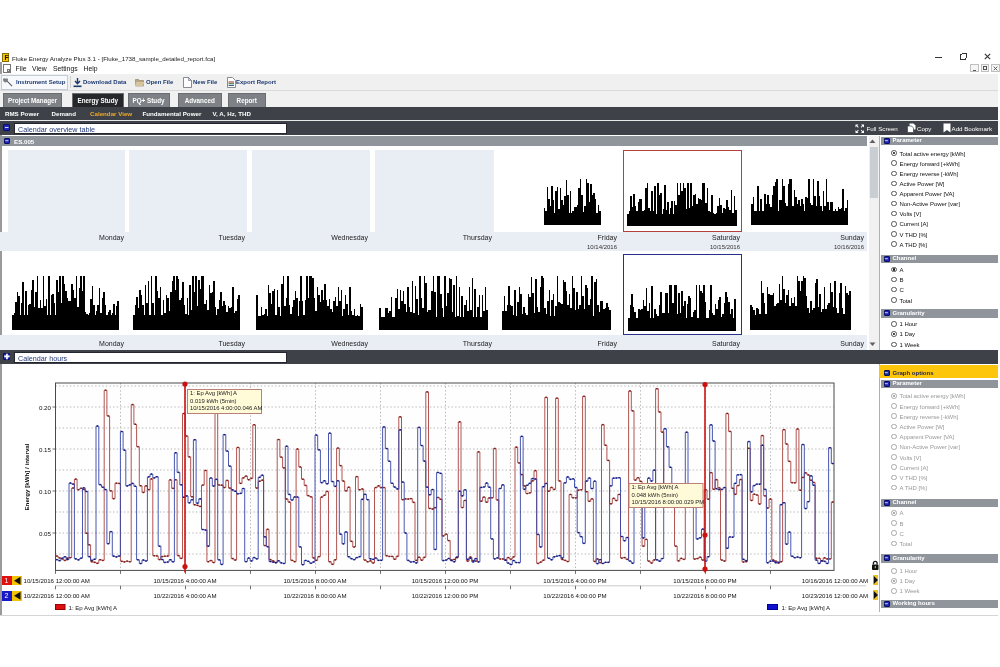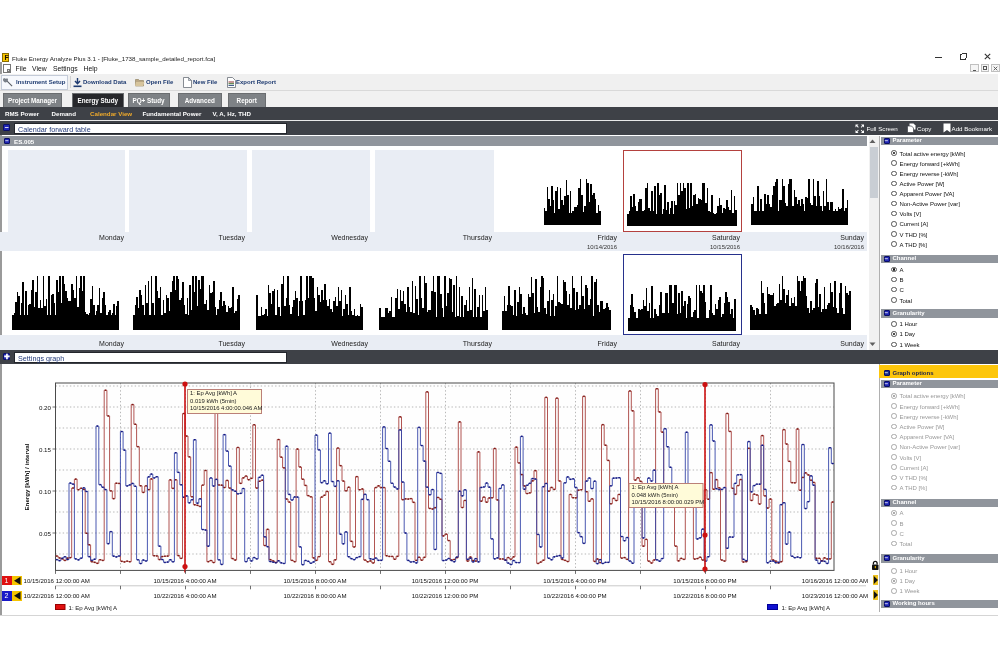--- a/index.html
+++ b/index.html
@@ -84,21 +84,21 @@
 <div class="ab hdr" style="left:0;top:107px;width:998px;height:12.5px"></div>
 <div class="stt" style="left:5px;color:#fff">RMS Power</div>
 <div class="stt" style="left:51.5px;color:#fff">Demand</div>
 <div class="stt" style="left:90px;color:#efaa2b">Calendar View</div>
 <div class="stt" style="left:142.5px;color:#fff">Fundamental Power</div>
 <div class="stt" style="left:212.5px;color:#fff">V, A, Hz, THD</div>
 <div class="ab" style="left:0;top:119.5px;width:998px;height:1.5px;background:#e8e8e8"></div>
 <div class="ab hdr" style="left:0;top:121px;width:998px;height:14px"></div>
 <div class="bico" style="left:3px;top:123.5px">−</div>
 <div class="ab" style="left:14px;top:122.5px;width:273px;height:11px;background:#fff;border:1px solid #23262c">
-    <div style="position:absolute;left:3px;top:1.5px;font-size:7.2px;color:#233a7a">Calendar forward table</div>
+    <div style="position:absolute;left:3px;top:1.5px;font-size:7.2px;color:#233a7a">Calendar overview table</div>
   </div>
 <svg class="ab" style="left:855px;top:123.5px" width="9.5" height="9.5" viewBox="0 0 19 19">
     <g fill="#fff">
       <path d="M1 1 h6 L4.7 3.3 L7.5 6.1 L6.1 7.5 L3.3 4.7 L1 7z"></path>
       <path d="M18 1 v6 L15.7 4.7 L12.9 7.5 L11.5 6.1 L14.3 3.3 L12 1z"></path>
       <path d="M1 18 v-6 L3.3 14.3 L6.1 11.5 L7.5 12.9 L4.7 15.7 L7 18z"></path>
       <path d="M18 18 h-6 L14.3 15.7 L11.5 12.9 L12.9 11.5 L15.7 14.3 L18 12z"></path>
     </g>
   </svg>
 <div class="ab" style="left:866.5px;top:124.5px;font-size:6.2px;color:#fff">Full Screen</div>
@@ -907,21 +907,21 @@
 <div class="ab" style="left:892.5px;top:309.5px;font-size:6px;font-weight:bold;color:#fff">Granularity</div>
 <div class="rad" style="left:891px;top:321px"></div>
 <div class="rlbl" style="left:899.5px;top:321.4px">1 Hour</div>
 <div class="rad sel" style="left:891px;top:331px"></div>
 <div class="rlbl" style="left:899.5px;top:331.4px">1 Day</div>
 <div class="rad" style="left:891px;top:341.5px"></div>
 <div class="rlbl" style="left:899.5px;top:341.9px">1 Week</div>
 <div class="ab hdr" style="left:0;top:349.5px;width:998px;height:14.5px"></div>
 <div class="bico" style="left:3px;top:352.5px">✚</div>
 <div class="ab" style="left:14px;top:351.5px;width:273px;height:11px;background:#fff;border:1px solid #23262c">
-    <div style="position:absolute;left:3px;top:1.5px;font-size:7.2px;color:#233a7a">Settings graph</div>
+    <div style="position:absolute;left:3px;top:1.5px;font-size:7.2px;color:#233a7a">Calendar hours</div>
   </div>
 <svg class="ab" style="left:0;top:364px" width="878" height="250" viewBox="0 0 878 250">
     <rect x="55.5" y="19.0" width="778.5" height="187.39999999999998" fill="#fefefe" stroke="none"></rect>
     <line x1="55.5" y1="22.0" x2="834.0" y2="22.0" stroke="#9a9a9a" stroke-width="0.7" stroke-dasharray="1.4,2.2"></line>
     <line x1="55.5" y1="43.0" x2="834.0" y2="43.0" stroke="#9a9a9a" stroke-width="0.7" stroke-dasharray="1.4,2.2"></line>
     <line x1="55.5" y1="64.0" x2="834.0" y2="64.0" stroke="#9a9a9a" stroke-width="0.7" stroke-dasharray="1.4,2.2"></line>
     <line x1="55.5" y1="85.0" x2="834.0" y2="85.0" stroke="#9a9a9a" stroke-width="0.7" stroke-dasharray="1.4,2.2"></line>
     <line x1="55.5" y1="106.0" x2="834.0" y2="106.0" stroke="#9a9a9a" stroke-width="0.7" stroke-dasharray="1.4,2.2"></line>
     <line x1="55.5" y1="127.0" x2="834.0" y2="127.0" stroke="#9a9a9a" stroke-width="0.7" stroke-dasharray="1.4,2.2"></line>
     <line x1="55.5" y1="148.0" x2="834.0" y2="148.0" stroke="#9a9a9a" stroke-width="0.7" stroke-dasharray="1.4,2.2"></line>

